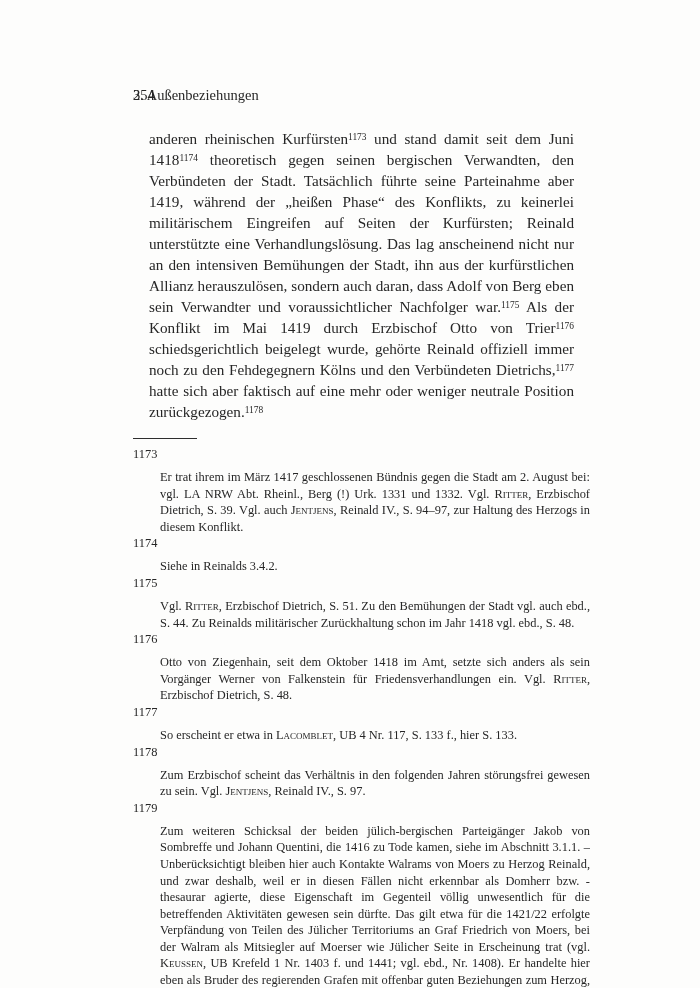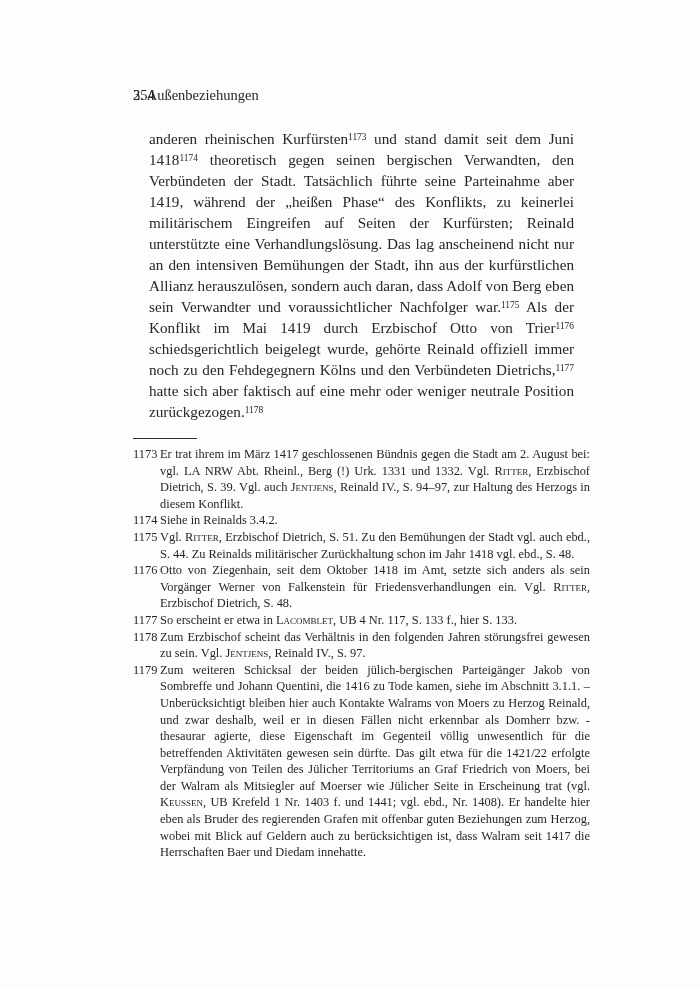--- a/index.html
+++ b/index.html
@@ -54,21 +54,21 @@
     border-top: 1px solid #2e2e2e;
     margin: 9px 0 7px 0;
   }
   .footnotes {
     font-size: 12.4px;
     line-height: 16.6px;
     text-align: justify;
   }
   .footnote { display: flex; }
   .fn-num { flex: 0 0 27px; }
-  .fn-text { flex: 1 1 auto; }
+  .fn-text { flex: 1 1 auto; margin-top: 23px; }
 </style>
 </head>
 <body>
 
 <div class="page">
   <div class="header">
     <span class="page-num">254</span>
     <div class="running-head">3. Außenbeziehungen</div>
   </div>
   <div class="body-text">

